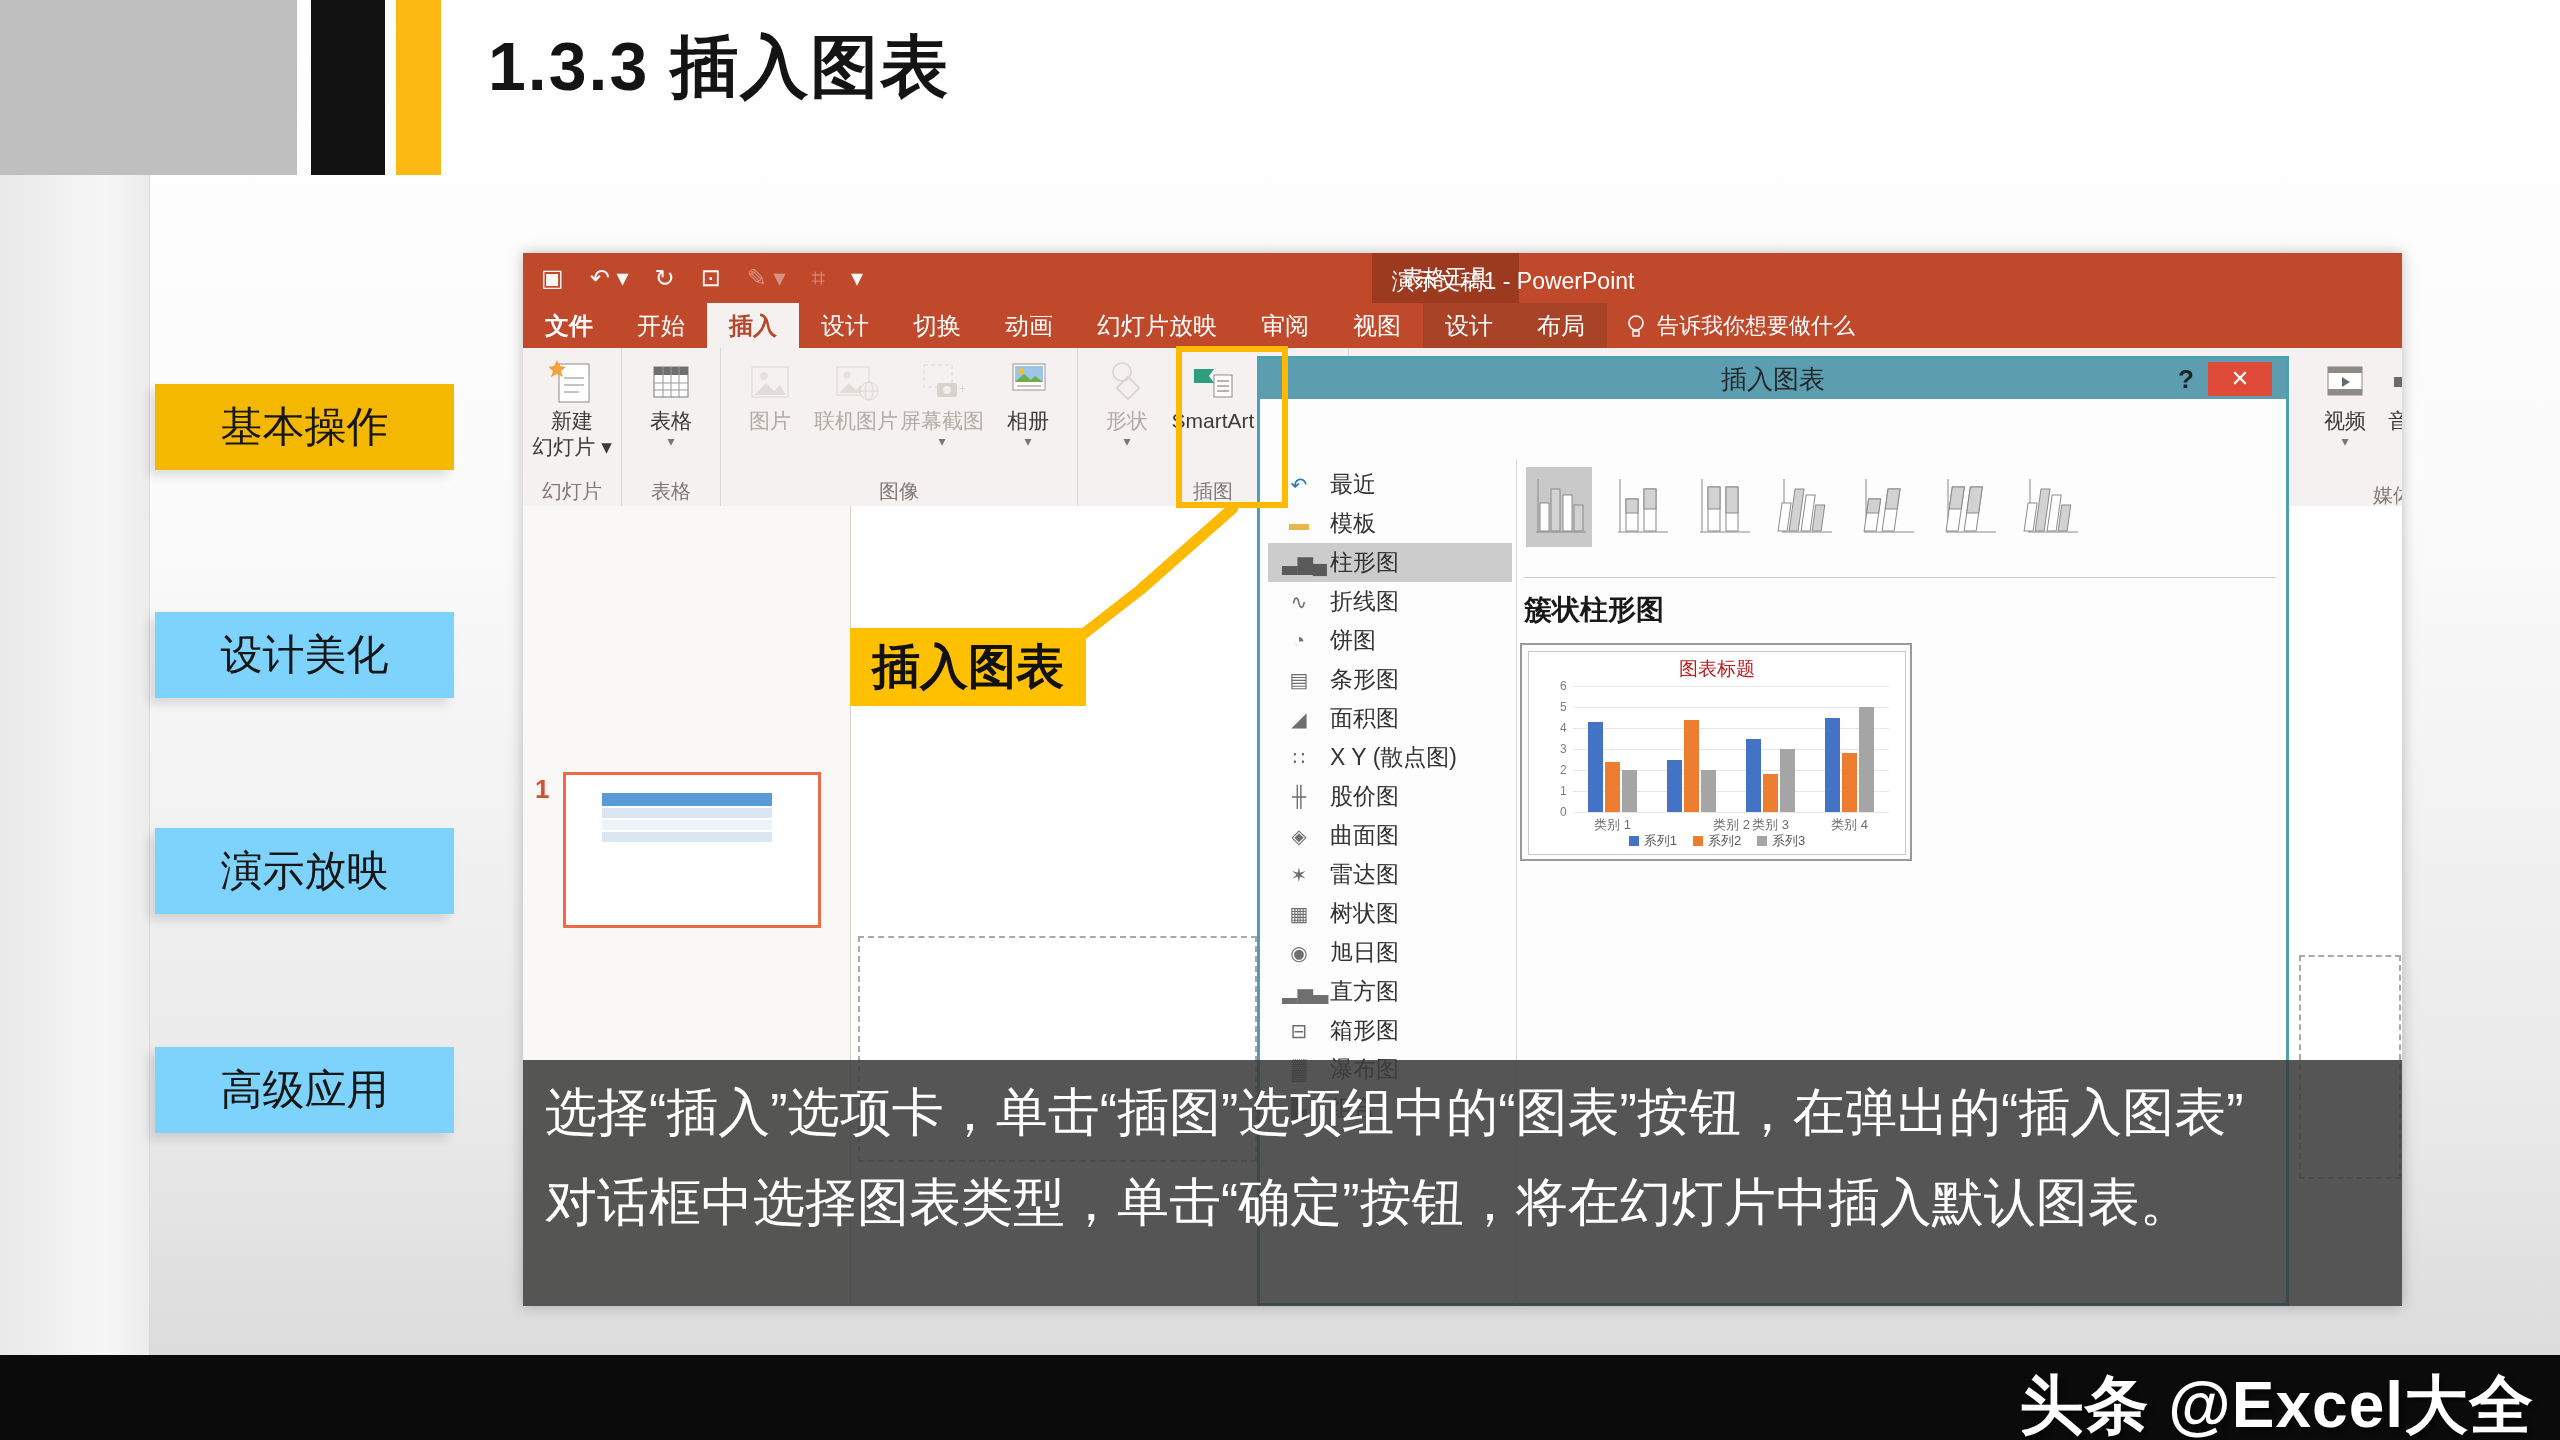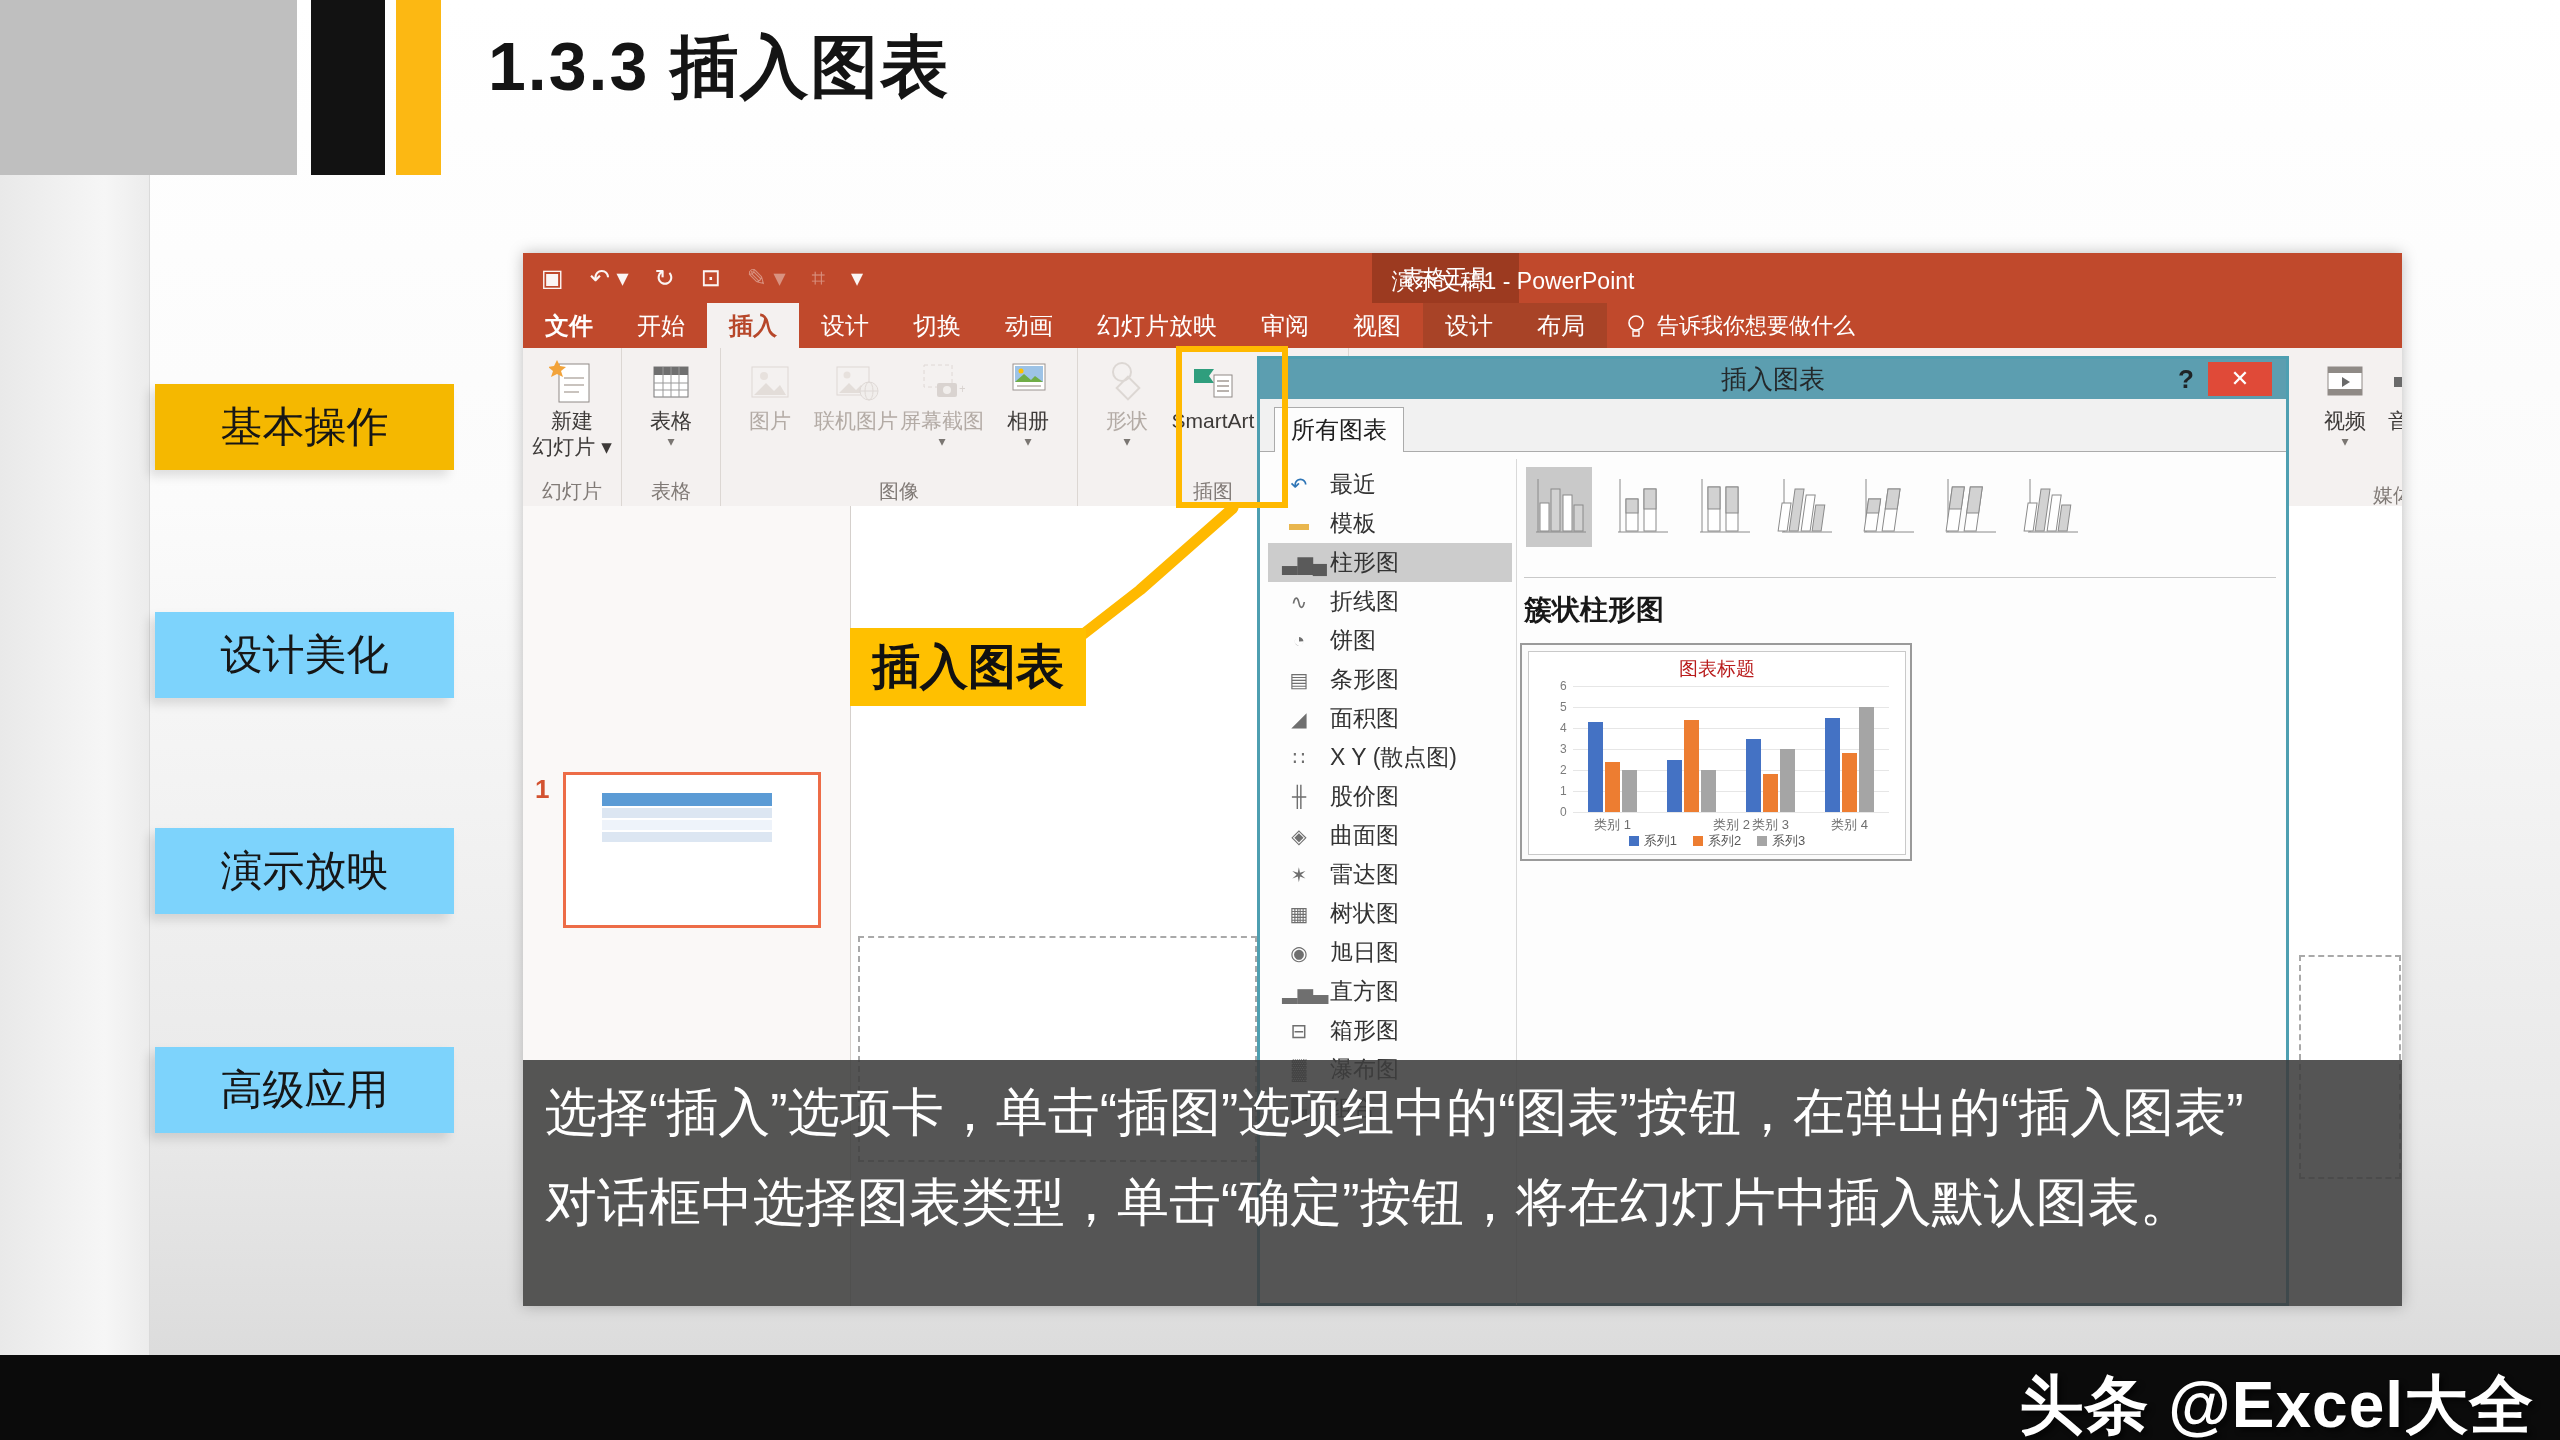--- a/index.html
+++ b/index.html
@@ -331,23 +331,20 @@
   <div class="abs" id="slide-area">
     <div class="abs dashed-ph" style="left:7px;top:430px;width:395px;height:222px;"></div>
     <div class="abs dashed-ph" style="left:1448px;top:449px;width:98px;height:220px;"></div>
   </div>
 
   <div class="abs" id="dialog">
     <div class="abs" id="dlg-titlebar">
       <div id="dlg-title">插入图表</div>
       <div id="dlg-help">?</div>
       <div id="dlg-close">✕</div>
-    </div>
-    <div class="abs" id="dlg-tabstrip">
-      <div id="dlg-tab">所有图表</div>
     </div>
     <div class="abs" id="type-list">
         <div class="tli">
           <span class="tico" style="color: rgb(46, 117, 182);">↶</span>
           <span>最近</span>
         </div>
         <div class="tli">
           <span class="tico" style="color: rgb(233, 182, 77);">▬</span>
           <span>模板</span>
         </div>

